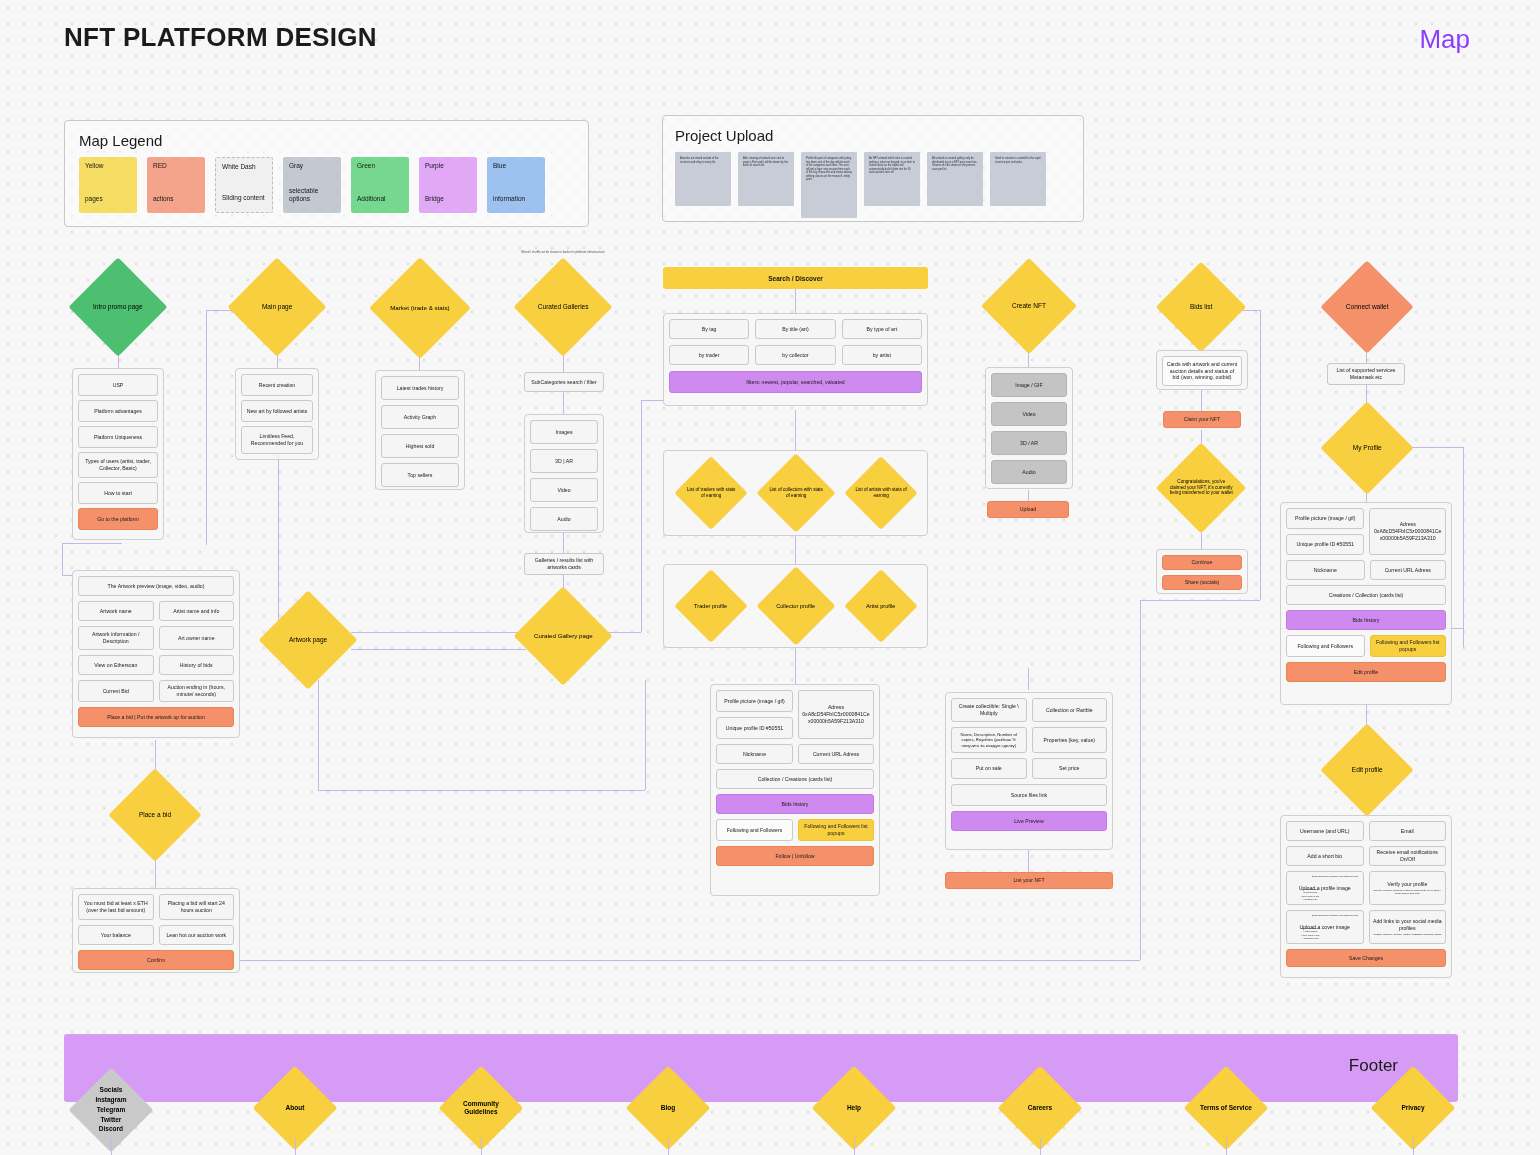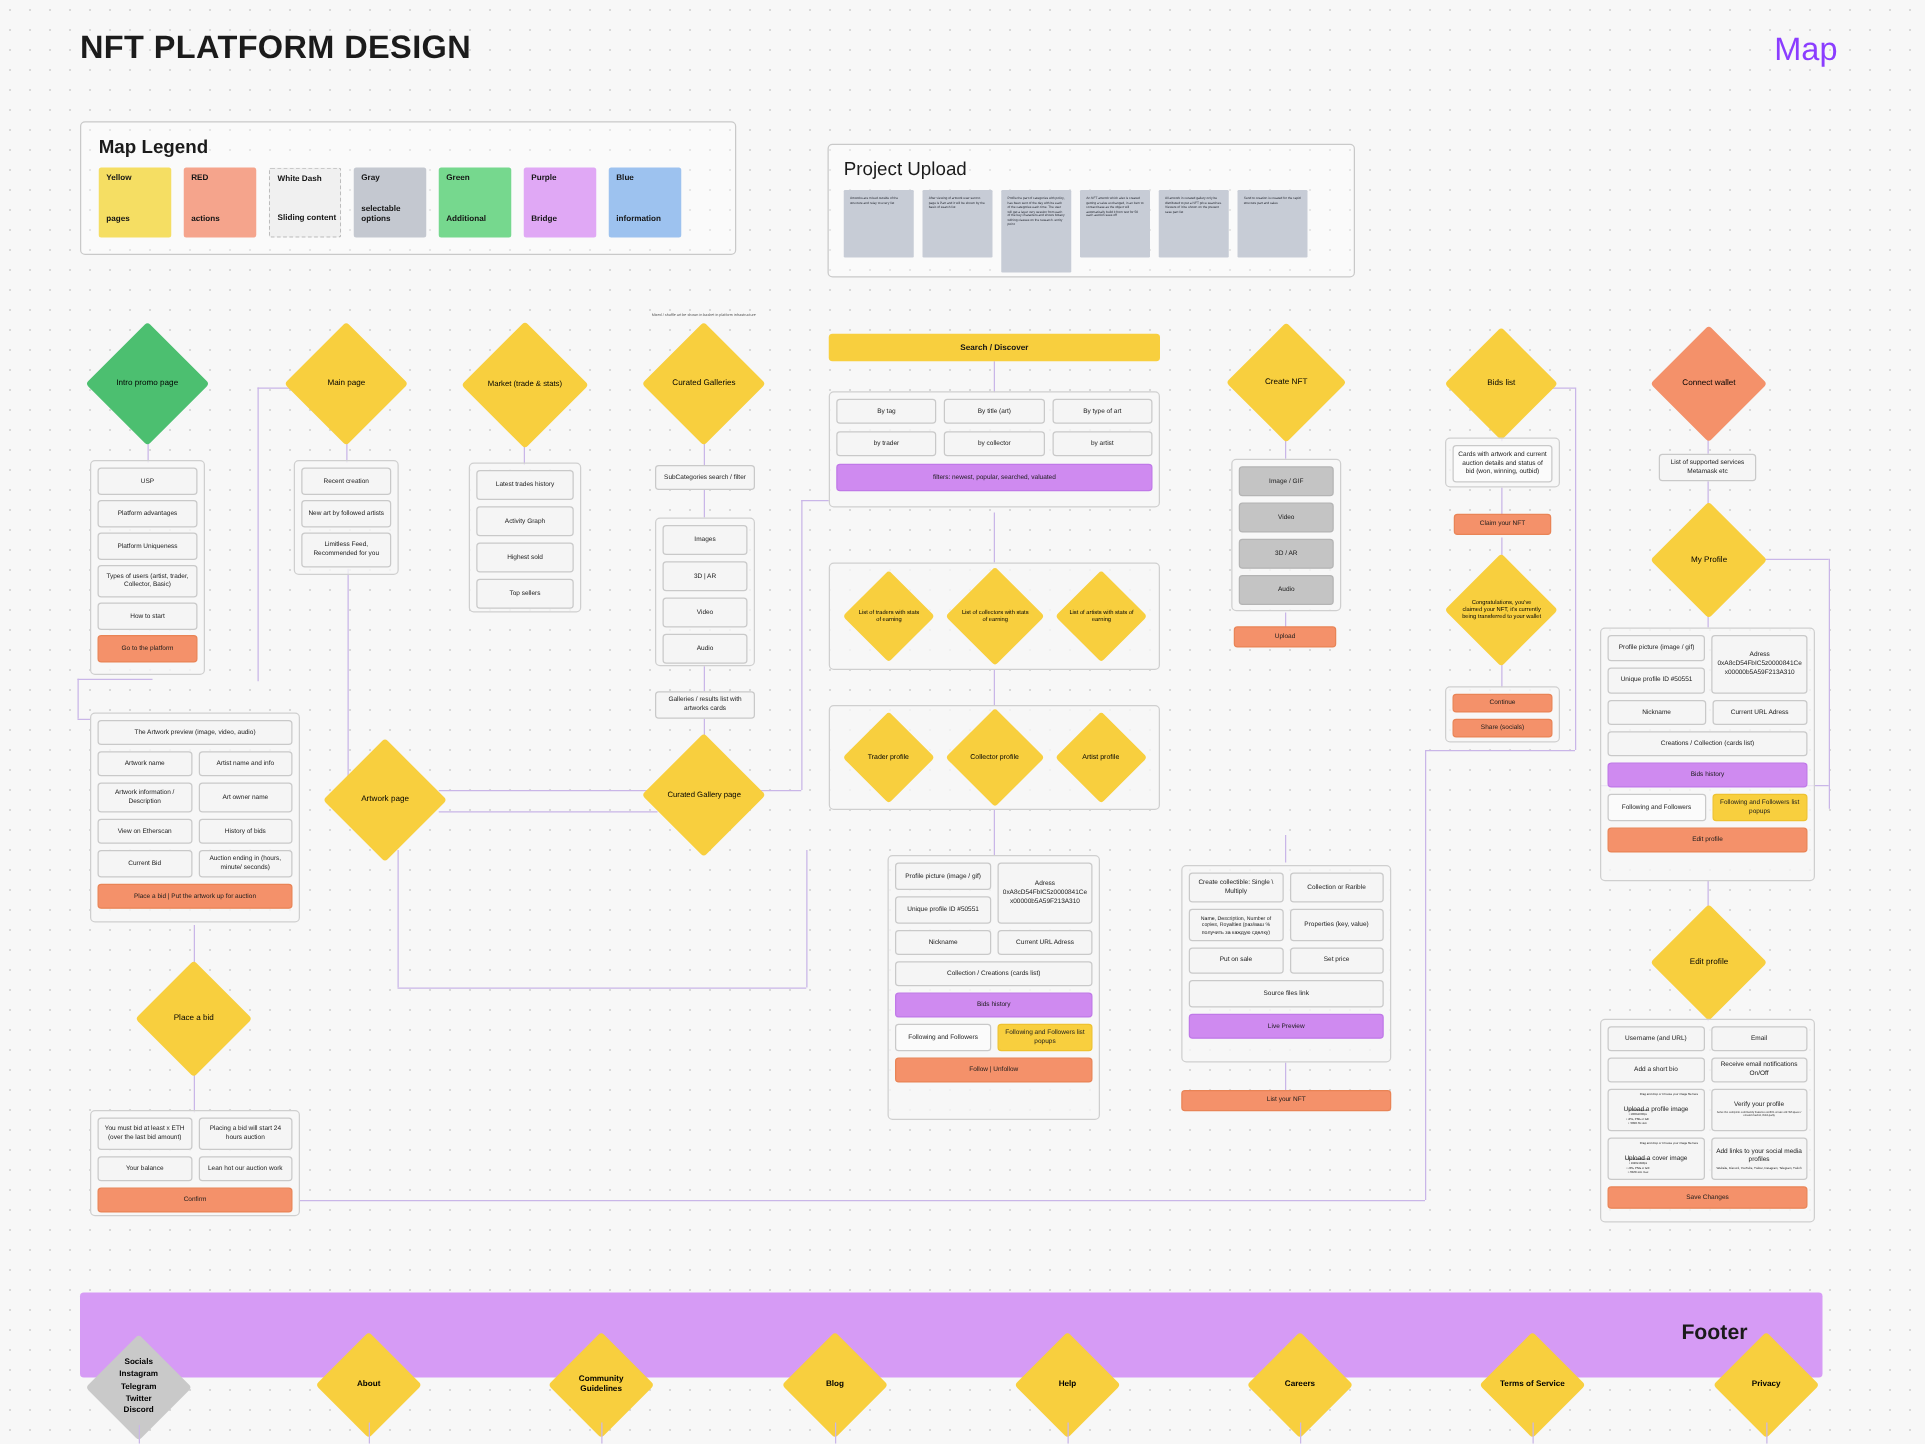--- a/index.html
+++ b/index.html
@@ -80,37 +80,37 @@
   .ln { background:#c9b6e8; position:absolute; }
   .lnh { height:1px; }
   .lnv { width:1px; }
 
   
   #footer-bar {
     left:64px; top:1034px; width:1394px; height:68px;
     background:#d69bf5; border-radius:3px;
   }
   #footer-label {
-    position:absolute; right:60px; top:22px; font-size:17px; font-weight:bold; color:#1b1b1b;
+    position:absolute; right:60px; top:22px; font-size:17px; font-weight:normal; color:#1b1b1b;
   }
   .foot-d { width:60px; height:60px; }
   .foot-d span { font-size:6.5px; font-weight:700; }
   .socials-sub { font-size:3.6px; font-weight:400; line-height:1.5; margin-top:1px; }
 
   .tiny-note {
     font-size:3px; color:#555; text-align:center; line-height:1.4; width:130px;
   }
 </style>
 </head>
 <body>
 
 <div class="abs" id="page-title">NFT PLATFORM DESIGN</div>
 <div class="abs" id="map-label">Map</div>
 
-<div class="abs panel" style="left:64px; top:97px; width:525px; height:107px;font-weight:bold;">
+<div class="abs panel" style="left:64px; top:120px; width:525px; height:107px;">
   <div class="panel-title abs" style="left:14px; top:11px;">Map Legend</div>
   <div class="abs" style="left:14px; top:36px; display:flex; gap:10px;">
     <div class="legend-chip" style="background:#f5de63;">
       <span class="t">Yellow</span>
       <span class="b">pages</span>
     </div>
     <div class="legend-chip" style="background:#f5a48c;">
       <span class="t">RED</span>
       <span class="b">actions</span>
     </div>

